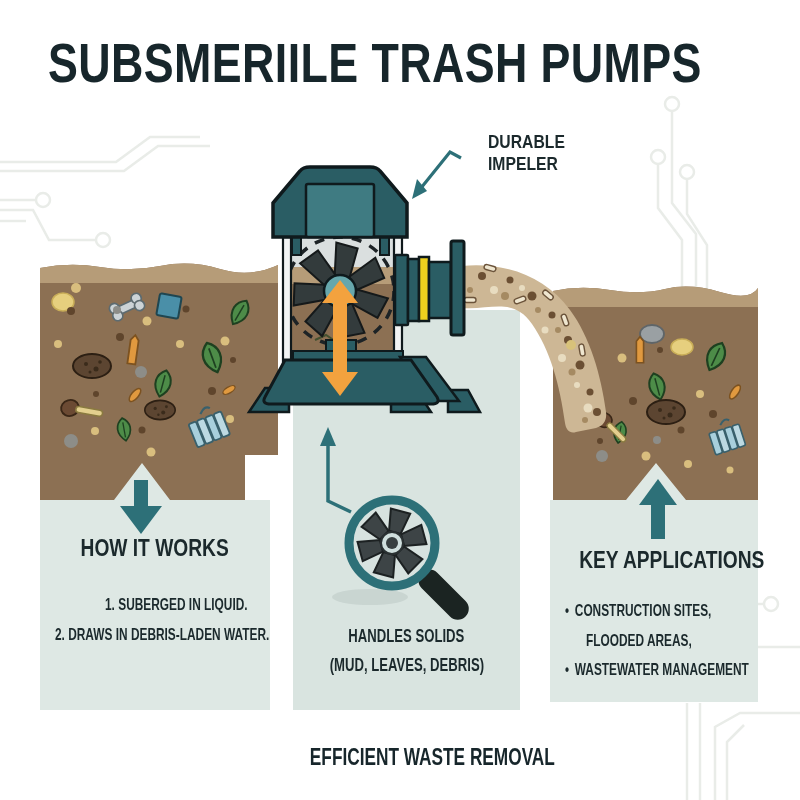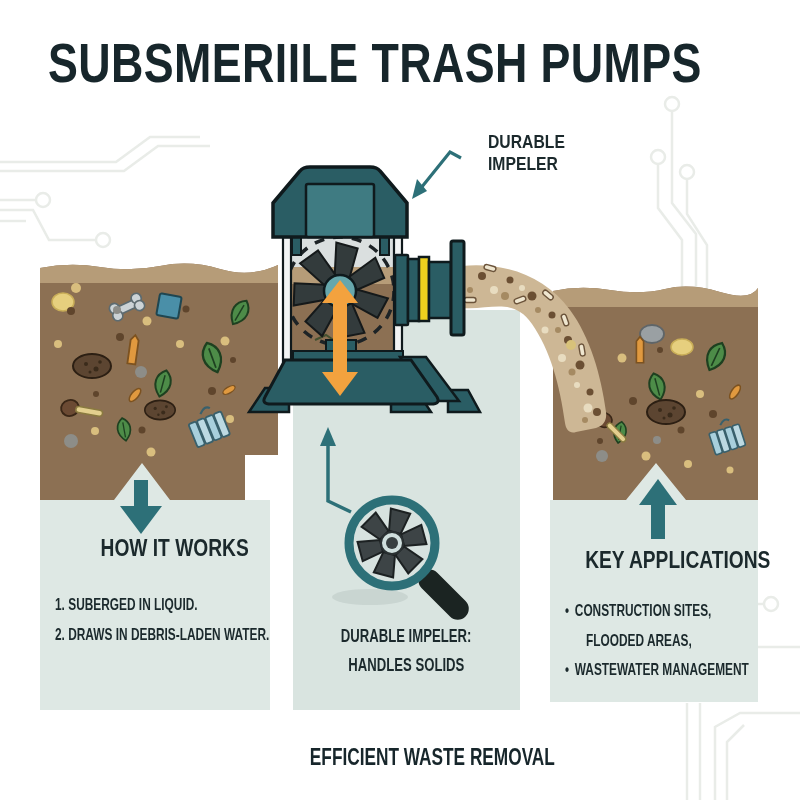--- a/index.html
+++ b/index.html
@@ -21,25 +21,25 @@
 
   #title-wrap{left:48px;top:30px;}
   #title-wrap .cond{font-size:56px;letter-spacing:.5px;transform:scaleX(.8);transform-origin:0 50%;color:#17262b;}
 
   #pump-label{left:488px;top:131px;line-height:21px;}
   #pump-label .cond{font-size:18.5px;transform:scaleX(.85);transform-origin:0 50%;}
 
   .panel-heading{text-align:center;}
   .panel-heading .cond{font-size:24px;transform:scaleX(.8);}
 
-  #hiw-heading{left:40px;top:534px;width:230px;padding-left:20px;}
-  #hiw-steps{left:55px;top:590px;line-height:29.5px;}
+  #hiw-heading{left:40px;top:534px;width:230px;}
+  #hiw-steps{left:55px;top:590px;line-height:29.5px;text-align:center;}
   #hiw-steps .cond{font-size:16.5px;transform:scaleX(.72);transform-origin:0 50%;}
 
-  #ka-heading{left:550px;top:546px;width:244px;text-align:right;}
+  #ka-heading{left:550px;top:546px;width:244px;}
   #ka-list{left:565px;top:596px;line-height:29.5px;}
   .ka-row{white-space:nowrap;}
   .ka-row .cond{font-size:16.5px;transform:scaleX(.72);transform-origin:0 50%;}
   .ka-indent{padding-left:21px;}
   .bullet{display:inline-block;margin-right:8px;font-weight:bold;font-size:16px;}
 
   #callout{left:293px;top:622px;width:227px;text-align:center;line-height:29px;}
   #callout .cond{font-size:17.5px;transform:scaleX(.75);}
 
   #footer-wrap{left:0;top:744px;width:800px;text-align:center;padding-left:32px;}
@@ -353,19 +353,19 @@
   </div>
   <div class="ka-row ka-indent">
     <span class="cond">FLOODED AREAS,</span>
   </div>
   <div class="ka-row">
     <span class="cond"><span class="bullet">•</span><span>WASTEWATER MANAGEMENT</span></span>
   </div>
 </div>
 
 <div id="callout" class="abs txt-layer">
-  <div><span class="cond">DURABLE IMPELER:</span></div>
   <div><span class="cond">HANDLES SOLIDS</span></div>
+  <div><span class="cond">(MUD, LEAVES, DEBRIS)</span></div>
 </div>
 
 <div id="footer-wrap" class="abs txt-layer">
   <span class="cond">EFFICIENT WASTE REMOVAL</span>
 </div>
 
 </body></html>

